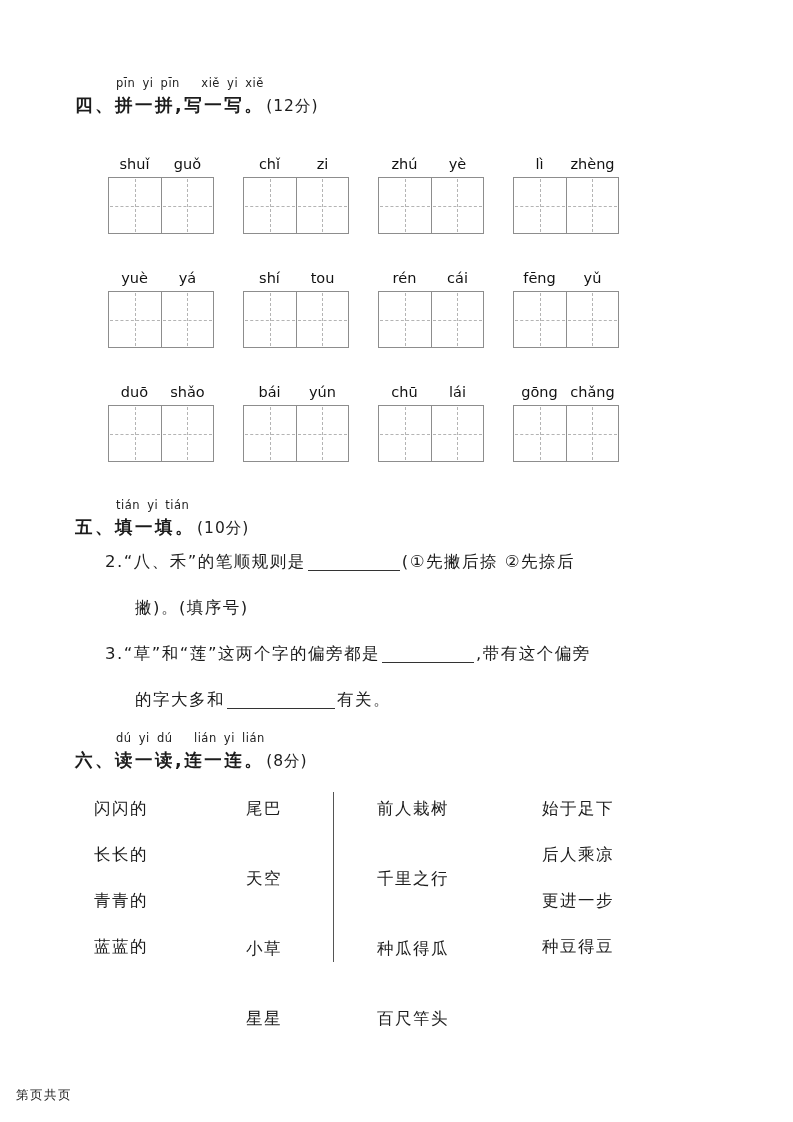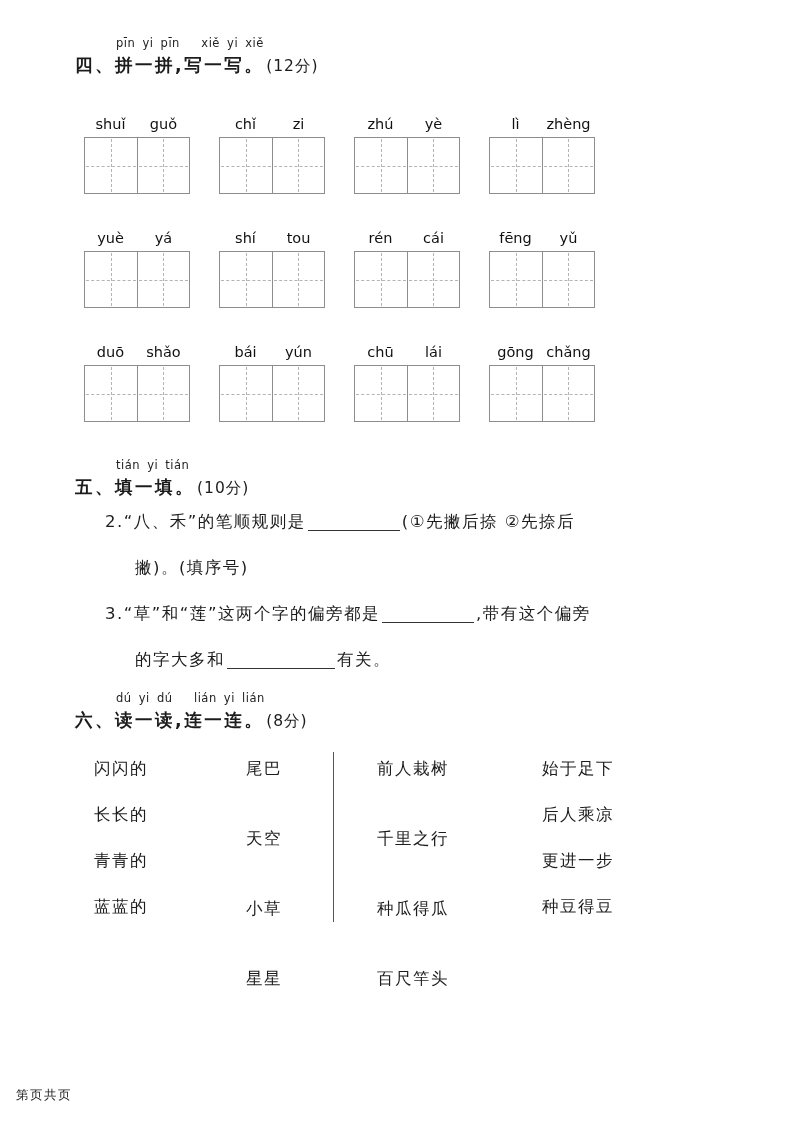--- a/index.html
+++ b/index.html
@@ -4,21 +4,21 @@
 <style>
   html,body { margin:0; padding:0; background:#ffffff; }
   .page {
     position:relative;
     width:793px; height:1122px;
     margin:0 auto;
     background:#ffffff;
     font-family:"DejaVu Sans", sans-serif;
     color:#1c1c1c;
     box-sizing:border-box;
-    padding-top:36px;
+    padding-top:76px;
     overflow:hidden;
   }
   
   .pinyin-head {
     margin-left:116px;
     font-size:11.5px;
     letter-spacing:0.5px;
     word-spacing:3px;
     color:#222;
     white-space:pre;
@@ -32,21 +32,21 @@
     font-weight:bold;
     letter-spacing:2.5px;
   }
   .title-line .score {
     font-weight:normal;
     font-size:15.5px;
     letter-spacing:1px;
     margin-left:2px;
   }
   
-  .grid-row { display:flex; gap:29px; margin-left:84px; }
+  .grid-row { display:flex; gap:29px; margin-left:108px; }
   .grid-row.first { margin-top:38px; }
   .grid-row.next  { margin-top:35px; }
   .word-group { width:106px; }
   .py { display:flex; font-size:14.5px; height:18px; line-height:18px; margin-bottom:4px; color:#111; }
   .py span { flex:1; text-align:center; }
   .boxes { display:flex; height:55px; border:1px solid #8d8d8d; box-sizing:content-box; background:#fff; }
   .cell { flex:1; position:relative; border-right:1px solid #8d8d8d; }
   .cell:last-child { border-right:none; }
   .cell::before { content:""; position:absolute; left:1px; right:1px; top:50%; border-top:1px dashed #b4b4b4; }
   .cell::after  { content:""; position:absolute; top:1px; bottom:1px; left:50%; border-left:1px dashed #b4b4b4; }

